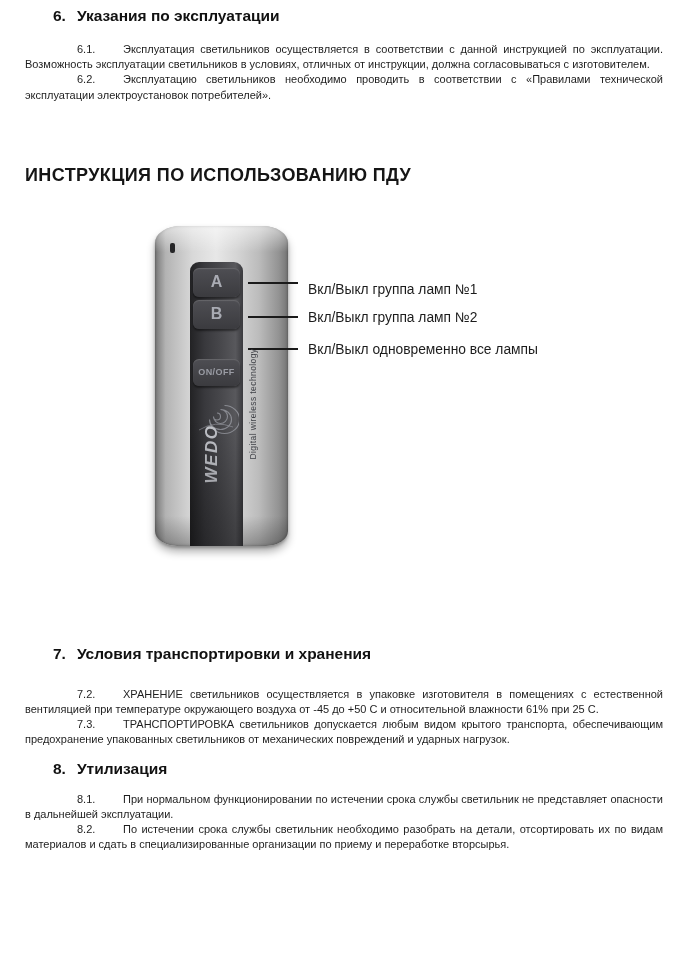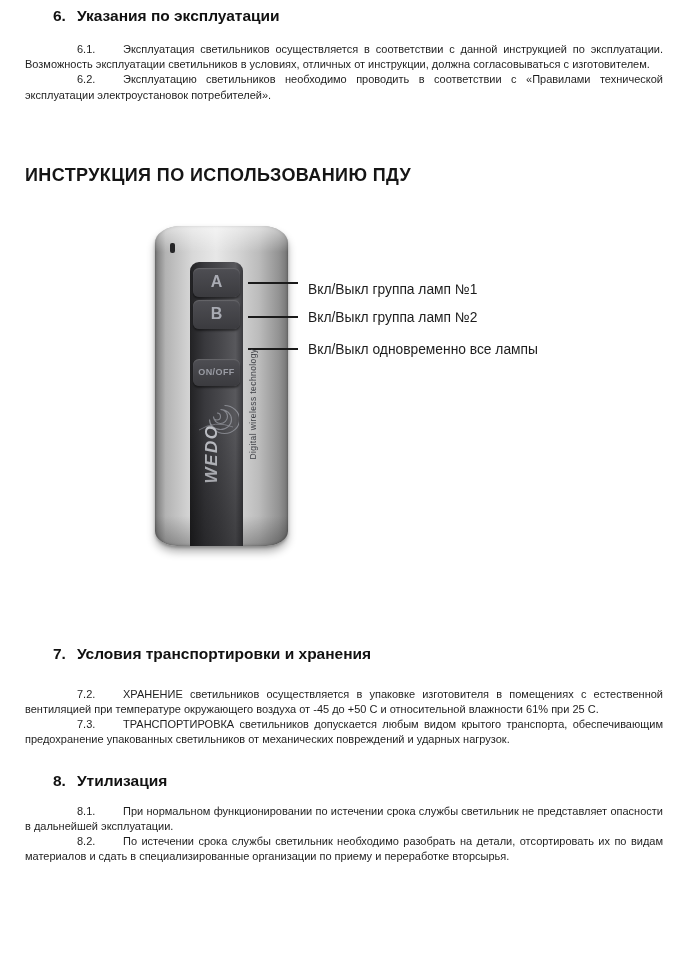--- a/index.html
+++ b/index.html
@@ -12,21 +12,21 @@
   }
   .content { padding: 7px 17px 0 25px; }
 
   h2.sec-head {
     font-size: 15.5px; line-height: 18px; font-weight: bold; color: #111;
     margin: 0 0 0 28px;
   }
   h2 .h-num { margin-right: 11px; }
   #head-6 { margin-top: 0; margin-bottom: 17px; }
   #head-7 { margin-top: 99px; margin-bottom: 24px; }
-  #head-8 { margin-top: 24px; margin-bottom: 14px; }
+  #head-8 { margin-top: 12px; margin-bottom: 14px; }
 
   p.item {
     font-size: 11px; line-height: 15.2px; text-align: justify;
     margin: 0; text-indent: 52px; color: #1e1e1e;
   }
   p.item .num { display: inline-block; min-width: 46px; text-indent: 0; }
 
   .fig-title {
     margin-top: 62px; text-align: left;
     font-size: 18px; line-height: 20px; font-weight: bold; color: #151515;

